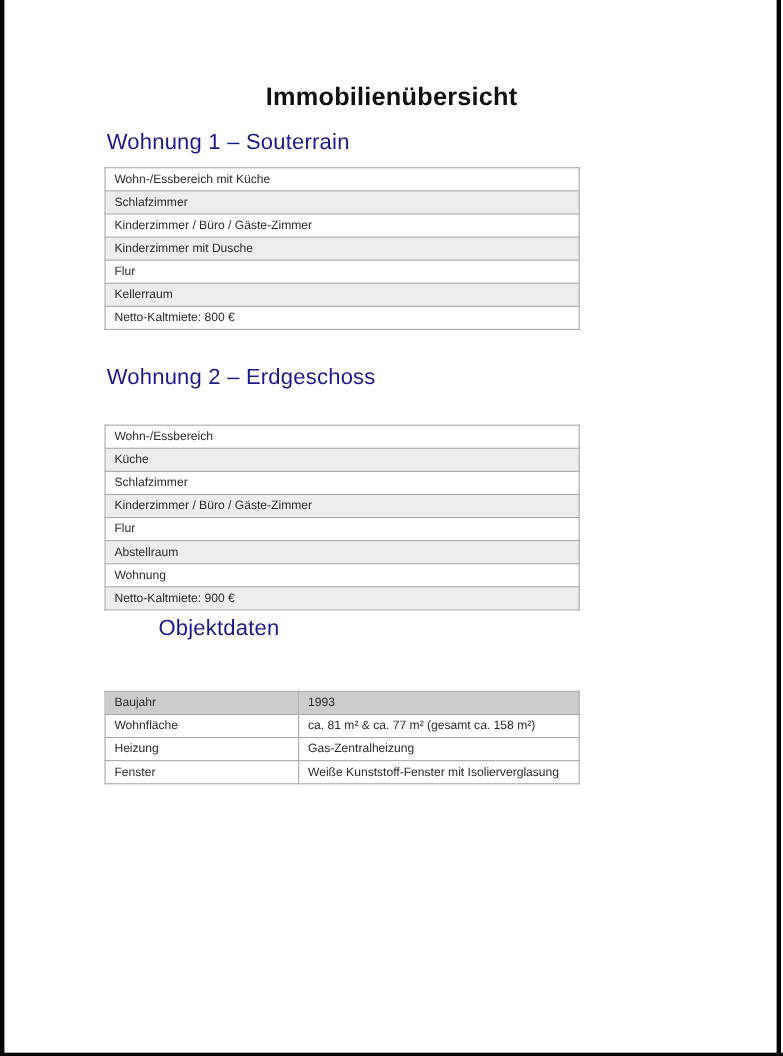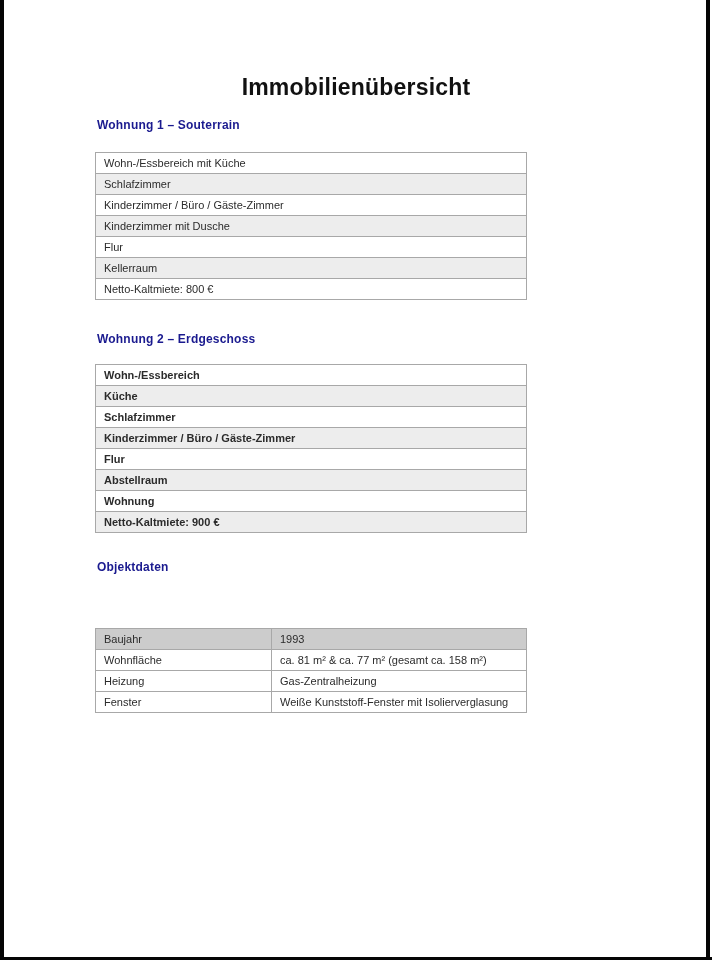--- a/index.html
+++ b/index.html
@@ -24,35 +24,35 @@
   .edge-bottom{left:0;right:0;bottom:0;height:3px;}
 
   .doc-title{
     position:absolute;top:74px;left:0;right:0;
     text-align:center;
     font-size:23px;font-weight:bold;color:#111;
     letter-spacing:0.2px;
   }
   .sec-heading{
     position:absolute;left:97px;
-    font-size:12px;font-weight:bold;color:var(--heading);
+    font-size:20px;font-weight:normal;color:var(--heading);
     letter-spacing:0.2px;
   }
   .h-w1{top:118px;}
   .h-w2{top:332px;text-align:right;}
-  .h-obj{top:560px;}
+  .h-obj{top:560px;margin-left:47px;}
 
   table.list{
     position:absolute;left:95px;width:432px;
     border-collapse:collapse;
     font-size:11px;color:var(--text);
     table-layout:fixed;
   }
   .t-w1{top:152px;}
-  .t-w2{top:364px;font-weight:bold;}
+  .t-w2{top:386px;}
   .t-obj{top:628px;}
   table.list td{
     border:1px solid var(--border);
     height:20px;
     padding:0 0 0 8px;
     vertical-align:middle;
     white-space:nowrap;
     overflow:hidden;
   }
   table.striped tr:nth-child(even) td{background:var(--stripe);}

